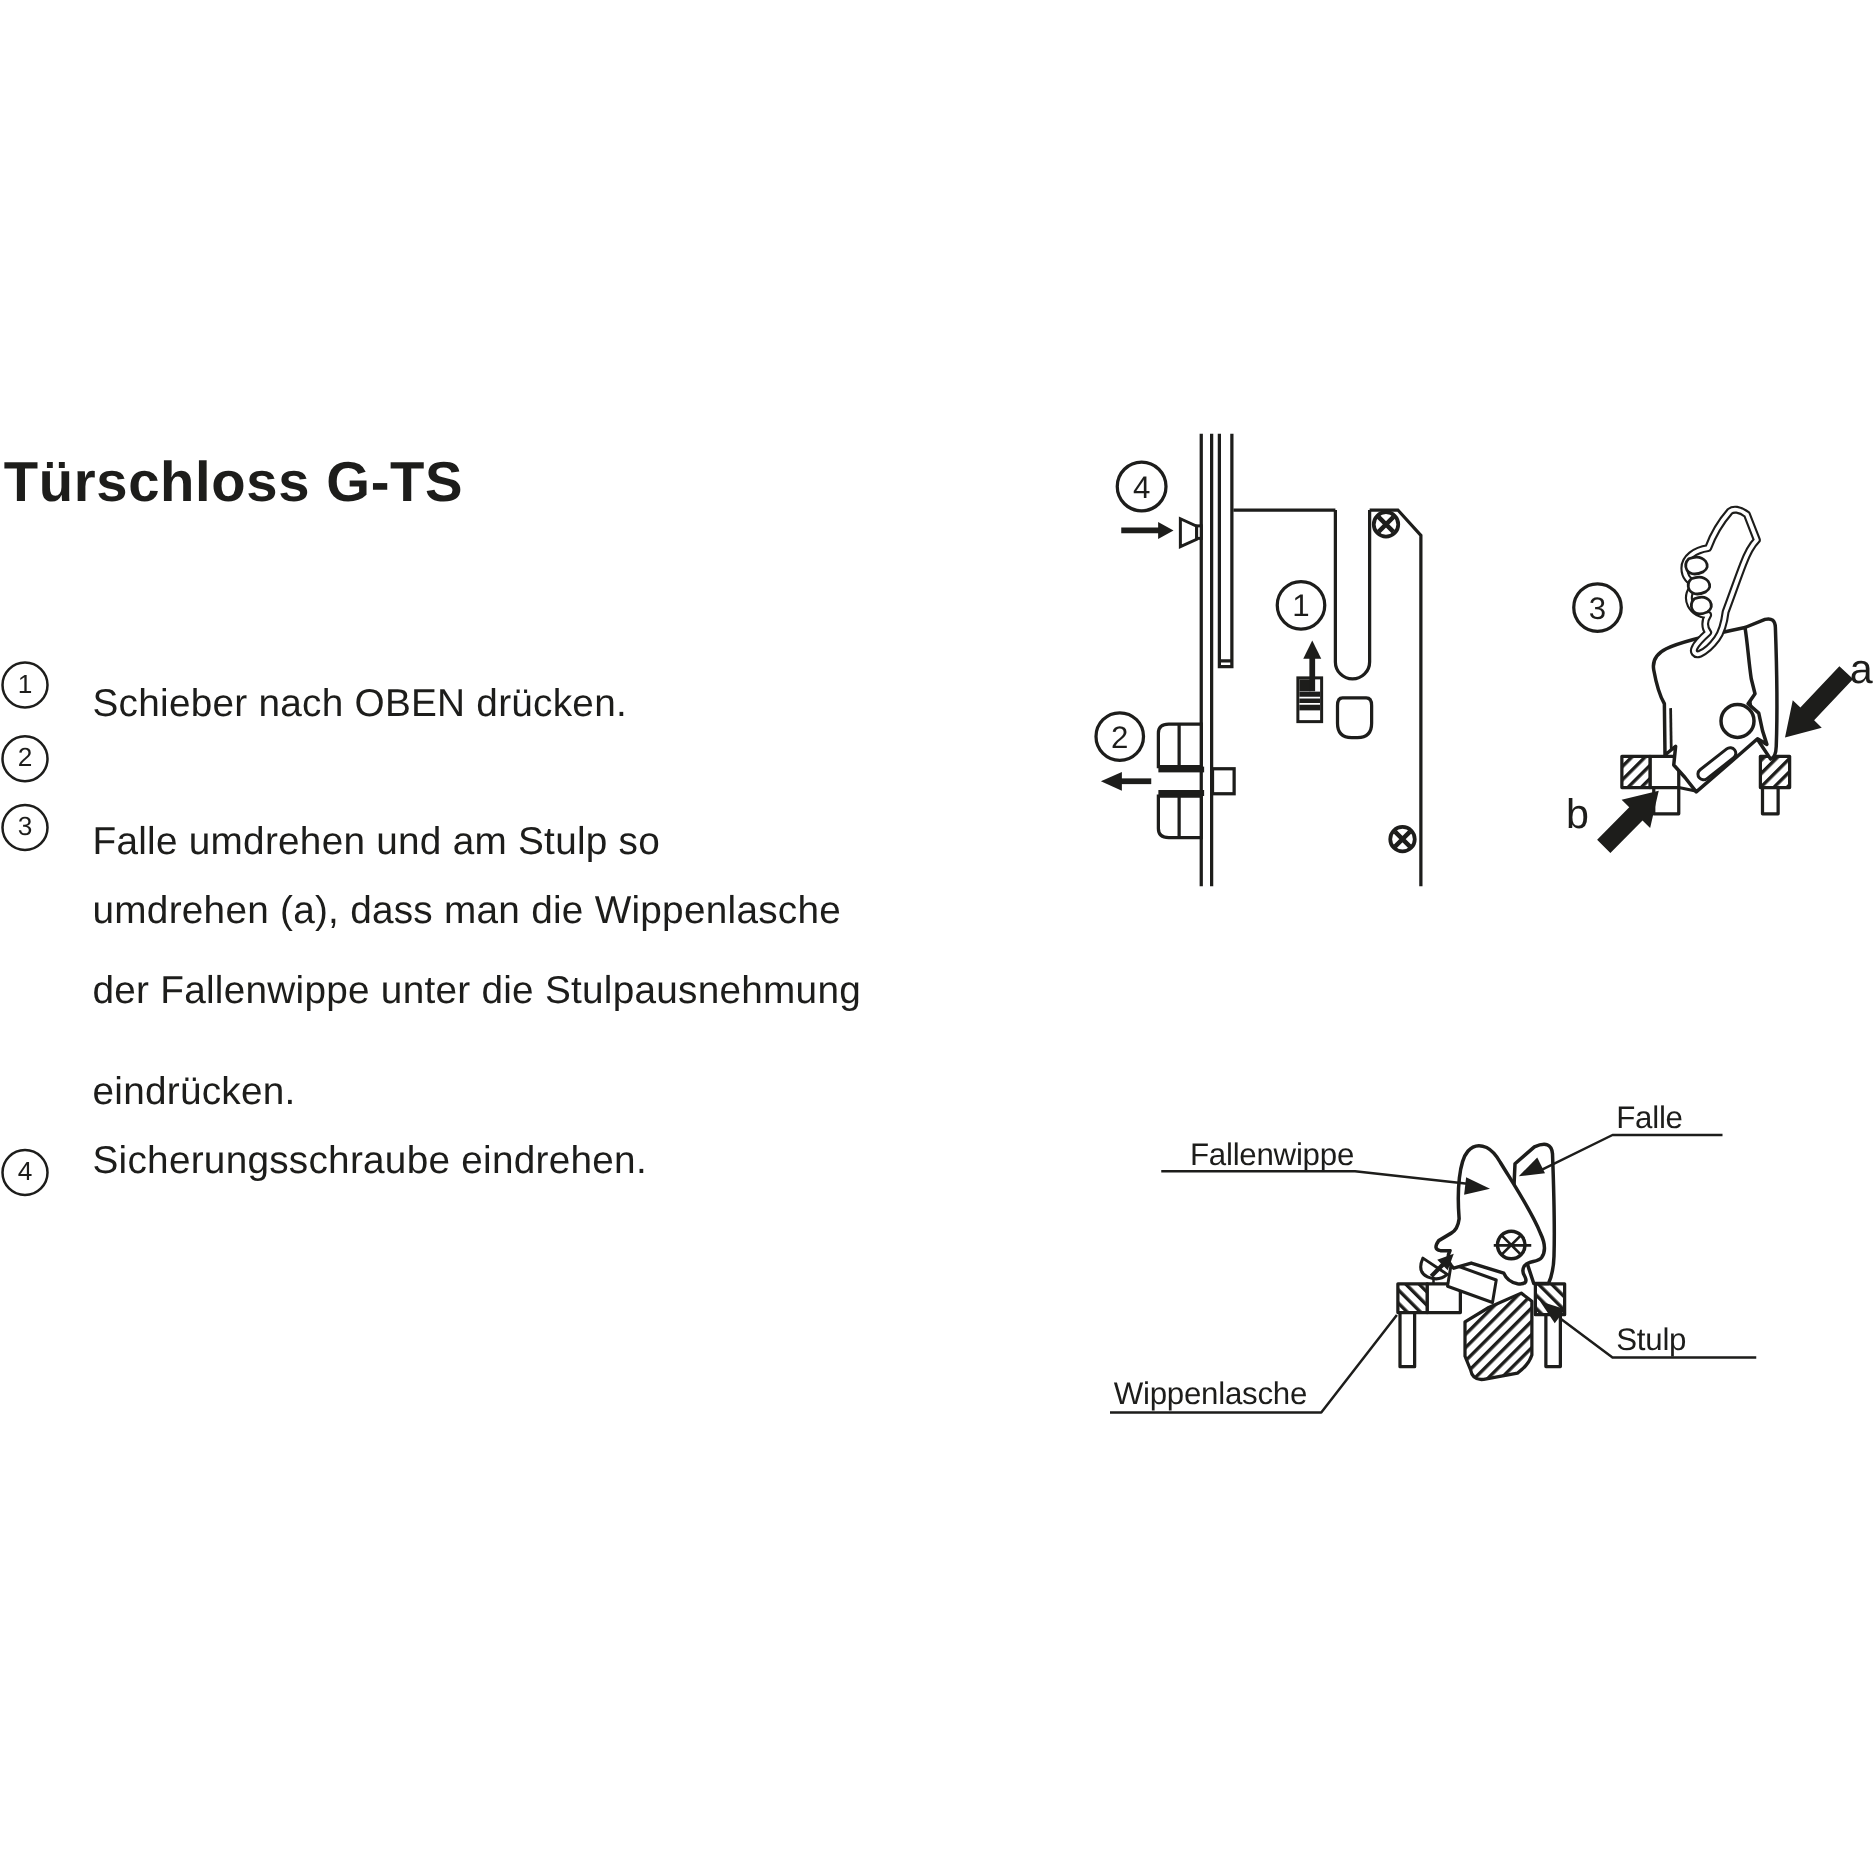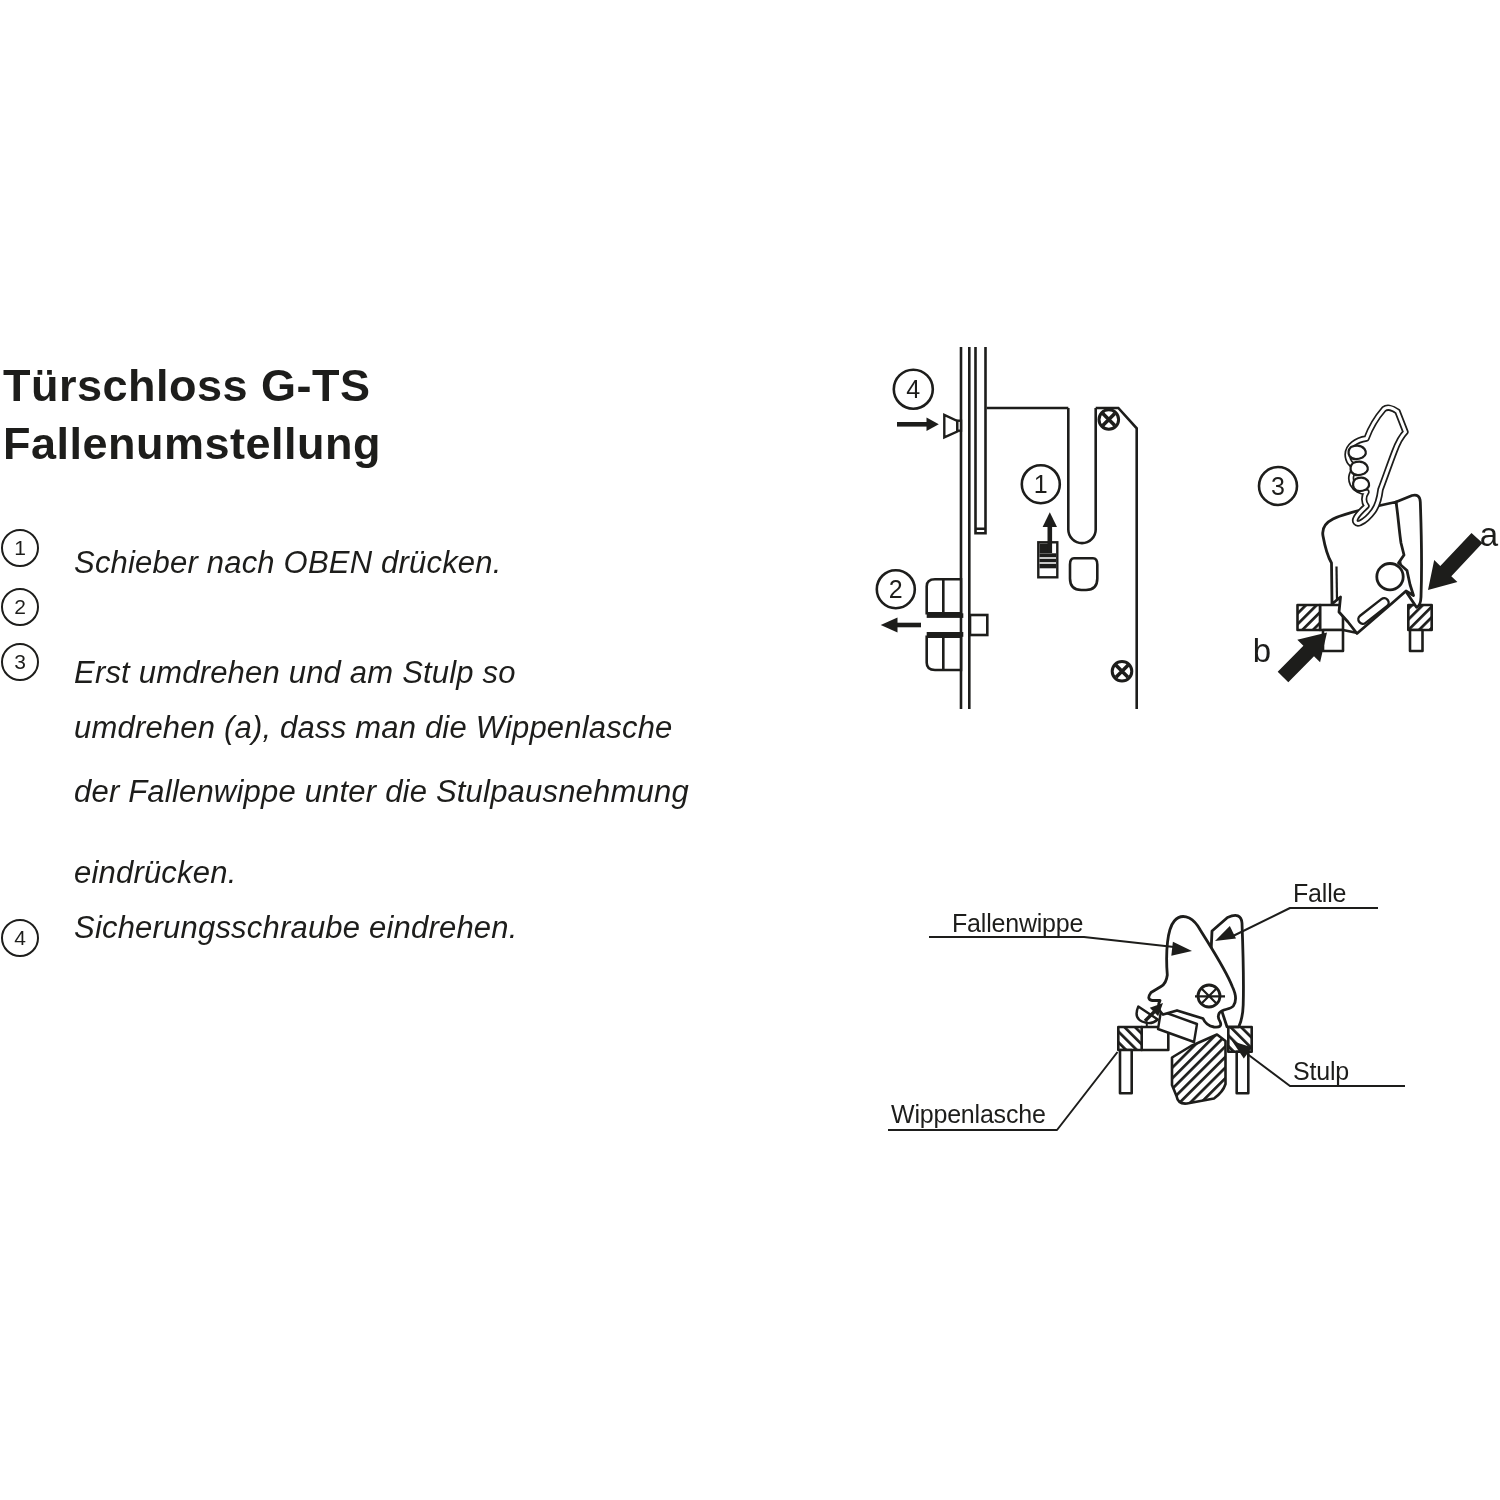--- a/index.html
+++ b/index.html
@@ -1,47 +1,46 @@
 <!DOCTYPE html>
 <html><head>
 <meta charset="utf-8">
 <style>
   html,body{margin:0;padding:0;background:#ffffff;}
   .page{position:relative;width:1500px;height:1500px;background:#ffffff;overflow:hidden;
         font-family:"Liberation Sans","DejaVu Sans",sans-serif;color:#1d1d1b;border-radius:18px;}
   .title{position:absolute;left:3px;top:357px;font-size:45px;line-height:58px;
          font-weight:700;letter-spacing:.5px;white-space:nowrap;}
   .step-line{position:absolute;left:74px;font-size:31px;line-height:31px;
-             letter-spacing:.2px;white-space:nowrap;font-style:italic;}
+             letter-spacing:.2px;white-space:nowrap;}
   .step-circle{position:absolute;left:1px;width:38px;height:38px;border:2.6px solid #1d1d1b;
                border-radius:50%;box-sizing:border-box;text-align:center;
                font-size:21px;line-height:33px;}
   svg{position:absolute;left:0;top:0;}
   svg text{font-family:"Liberation Sans","DejaVu Sans",sans-serif;fill:#1d1d1b;}
   .callout-num{font-size:25px;text-anchor:middle;}
   .dir-letter{font-size:33px;text-anchor:middle;}
   .part-label{font-size:25px;letter-spacing:-.2px;}
 </style>
 </head>
 <body>
 
 <div class="page">
 
   <div class="title">
     <div>Türschloss G-TS</div>
-    <div>Fallenumstellung</div>
   </div>
 
   <div class="step-circle" style="top:529px">1</div>
   <div class="step-circle" style="top:588px">2</div>
   <div class="step-circle" style="top:643px">3</div>
   <div class="step-circle" style="top:919px">4</div>
 
   <div class="step-line" style="top:547px">Schieber nach OBEN drücken.</div>
-  <div class="step-line" style="top:657px">Erst umdrehen und am Stulp so</div>
+  <div class="step-line" style="top:657px">Falle umdrehen und am Stulp so</div>
   <div class="step-line" style="top:712px">umdrehen (a), dass man die Wippenlasche</div>
   <div class="step-line" style="top:776px">der Fallenwippe unter die Stulpausnehmung</div>
   <div class="step-line" style="top:857px">eindrücken.</div>
   <div class="step-line" style="top:912px">Sicherungsschraube eindrehen.</div>
 
   <svg width="1500" height="1500" viewBox="0 0 1500 1500">
     <defs>
       <pattern id="hUp" width="7.5" height="7.5" patternUnits="userSpaceOnUse" patternTransform="rotate(45)">
         <rect width="7.5" height="7.5" fill="#ffffff"></rect>
         <rect width="2.7" height="7.5" fill="#1d1d1b"></rect>

